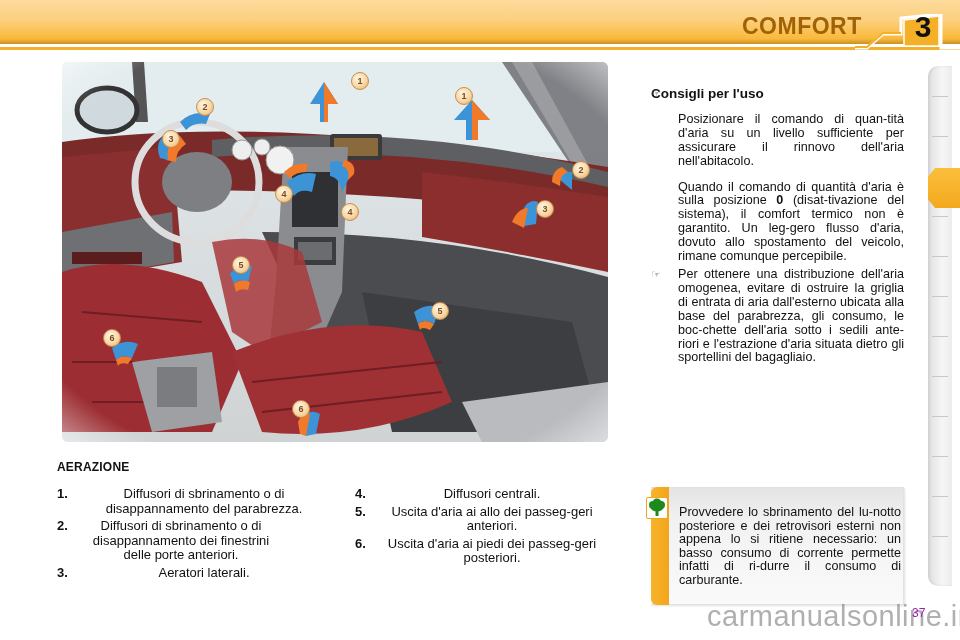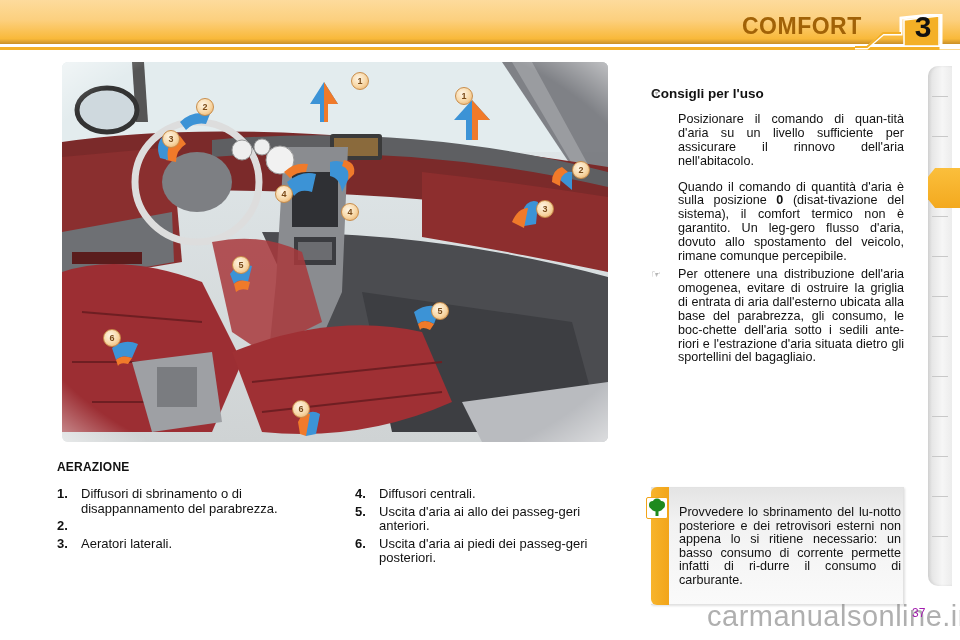--- a/index.html
+++ b/index.html
@@ -55,21 +55,21 @@
     text-align: center; line-height: 16px;
   }
 
   
   .aer-title {
     position: absolute; left: 57px; top: 460px; font-size: 12px; font-weight: bold; letter-spacing: 0.2px;
   }
   .legend-list { position: absolute; font-size: 13px; line-height: 14.5px; }
   .legend-item { display: flex; margin-bottom: 3px; }
   .legend-num { width: 24px; font-weight: bold; flex-shrink: 0; }
-  .legend-text { flex: 1; }
+  .legend-text { flex: 1; text-align: center; }
 
   
   .tips-title {
     position: absolute; left: 651px; top: 63px; font-size: 13.5px; font-weight: bold; margin-top: 23px;
   }
   .tips { position: absolute; left: 651px; top: 87px; width: 253px; font-size: 12.6px; line-height: 13.9px; }
   .tip-para { display: flex; margin-bottom: 4px; }
   .tip-bullet { width 27px; min-width: 27px; color: #777; font-size: 11px; }
   .tip-text { flex: 1; text-align: justify; }
   .tip-indent { padding-left: 27px; text-align: justify; margin-bottom: 4px; margin-top: 12px; }
@@ -230,20 +230,21 @@
 
 <div class="aer-title">AERAZIONE</div>
 
 <div class="legend-list" style="left:57px; top:487px; width:270px;">
   <div class="legend-item">
     <span class="legend-num">1.</span>
     <span class="legend-text">Diffusori di sbrinamento o di disappannamento del parabrezza.</span>
   </div>
   <div class="legend-item">
     <span class="legend-num">2.</span>
+    <span class="legend-text" style="max-width:200px">Diffusori di sbrinamento o di disappannamento dei finestrini delle porte anteriori.</span>
   </div>
   <div class="legend-item">
     <span class="legend-num">3.</span>
     <span class="legend-text">Aeratori laterali.</span>
   </div>
 </div>
 
 <div class="legend-list" style="left:355px; top:487px; width:250px;">
   <div class="legend-item">
     <span class="legend-num">4.</span>

